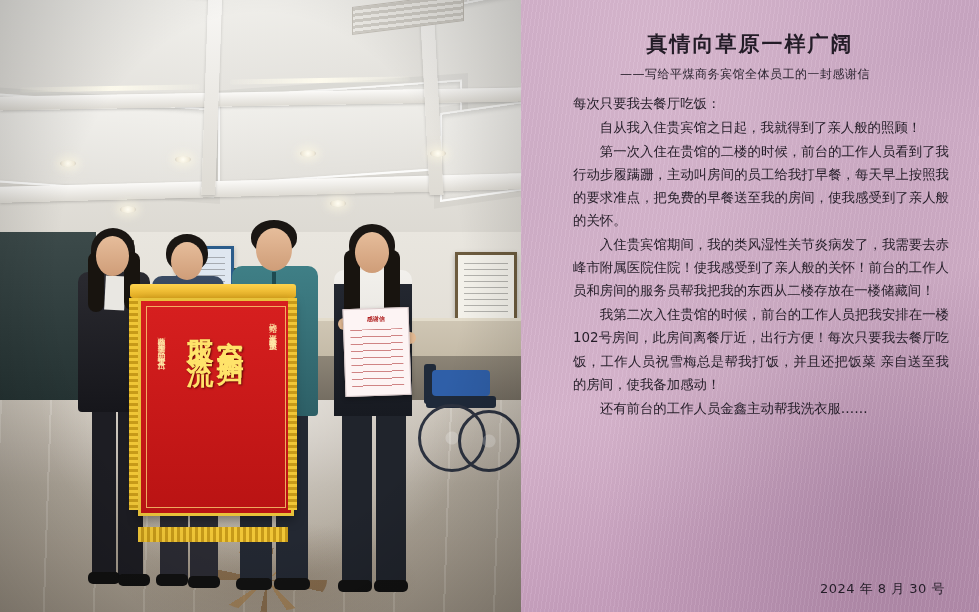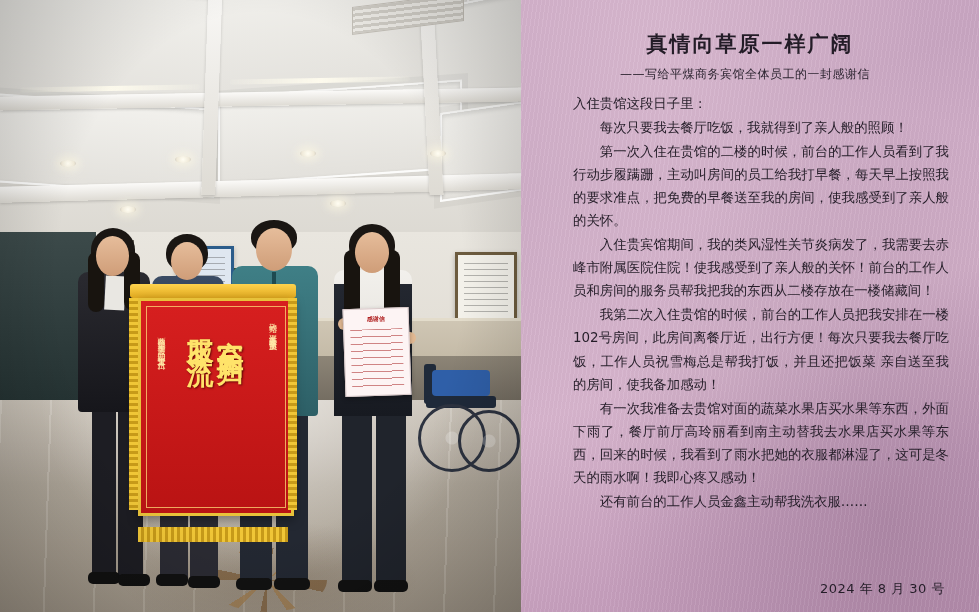--- a/index.html
+++ b/index.html
@@ -505,25 +505,24 @@
     </div>
 
     <div class="photo-vignette"></div>
   </div>
 
   <div class="letter">
     <div class="letter-texture"></div>
     <div class="letter-title">真情向草原一样广阔</div>
     <div class="letter-subtitle">——写给平煤商务宾馆全体员工的一封感谢信</div>
     <div class="letter-body">
-      <p>入住贵馆这段日子里：</p>
-      <p class="indent2">每次只要我去餐厅吃饭，我就得到了亲人般的照顾！</p>
+      <p>每次只要我去餐厅吃饭：</p>
+      <p class="indent2">自从我入住贵宾馆之日起，我就得到了亲人般的照顾！</p>
       <p class="indent2">第一次入住在贵馆的二楼的时候，前台的工作人员看到了我行动步履蹒跚，主动叫房间的员工给我打早餐，每天早上按照我的要求准点，把免费的早餐送至我的房间，使我感受到了亲人般的关怀。</p>
       <p class="indent2">入住贵宾馆期间，我的类风湿性关节炎病发了，我需要去赤峰市附属医院住院！使我感受到了亲人般的关怀！前台的工作人员和房间的服务员帮我把我的东西从二楼存放在一楼储藏间！</p>
       <p class="indent2">我第二次入住贵馆的时候，前台的工作人员把我安排在一楼102号房间，此房间离餐厅近，出行方便！每次只要我去餐厅吃饭，工作人员祝雪梅总是帮我打饭，并且还把饭菜 亲自送至我的房间，使我备加感动！</p>
-      <p class="indent2">有一次我准备去贵馆对面的蔬菜水果店买水果等东西，外面下雨了，餐厅前厅高玲丽看到南主动替我去水果店买水果等东西，回来的时候，我看到了雨水把她的衣服都淋湿了，这可是冬天的雨水啊！我即心疼又感动！</p>
       <p class="indent2">还有前台的工作人员金鑫主动帮我洗衣服……</p>
 
     </div>
     <div class="letter-date">2024 年 8 月 30 号</div>
   </div>
 
 </div>
 
 </body></html>

